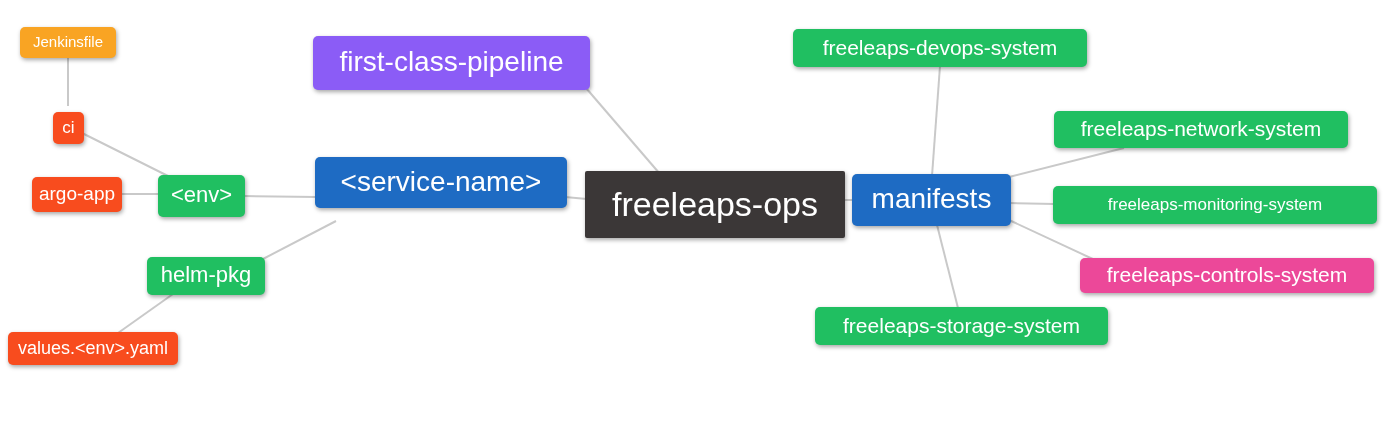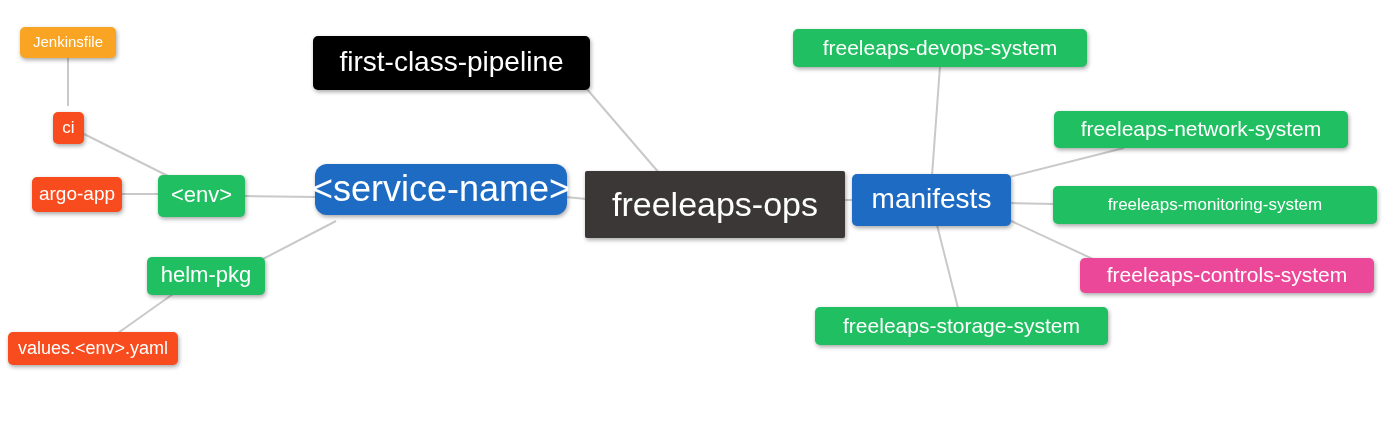--- a/index.html
+++ b/index.html
@@ -42,21 +42,21 @@
     padding-bottom: 2px;
   }
   
   #n-jenkinsfile          { left:20px;   top:27px;  width:96px;  height:31px; font-size:15px; }
   #n-ci                   { left:53px;   top:105px; width:31px;  height:32px; font-size:17px;margin-top:7px; }
   #n-argo-app             { left:32px;   top:177px; width:90px;  height:35px; font-size:19px; }
   #n-env                  { left:158px;  top:175px; width:87px;  height:42px; font-size:22px; }
   #n-helm-pkg             { left:147px;  top:257px; width:118px; height:38px; font-size:22px; }
   #n-values-env-yaml      { left:8px;    top:332px; width:170px; height:33px; font-size:18px; }
   #n-first-class-pipeline { left:313px;  top:36px;  width:277px; height:54px; font-size:28px; }
-  #n-service-name         { left:315px;  top:164px; width:252px; height:51px; font-size:36px;border-radius:12px; }
+  #n-service-name         { left:315px;  top:157px; width:252px; height:51px; font-size:28px; }
   #n-freeleaps-ops        { left:585px;  top:171px; width:260px; height:67px; font-size:34px; border-radius:2px; }
   #n-manifests            { left:852px;  top:174px; width:159px; height:52px; font-size:28px; }
   #n-devops-system        { left:793px;  top:29px;  width:294px; height:38px; font-size:21px; }
   #n-network-system       { left:1054px; top:111px; width:294px; height:37px; font-size:21px; }
   #n-monitoring-system    { left:1053px; top:186px; width:324px; height:38px; font-size:17px; }
   #n-controls-system      { left:1061px; top:258px; width:294px; height:35px; font-size:21px; }
   #n-storage-system       { left:815px;  top:307px; width:293px; height:38px; font-size:21px;text-align:center; }
 </style>
 </head>
 <body>
@@ -79,21 +79,21 @@
     <line x1="1009" y1="220" x2="1095" y2="260" style="stroke: rgb(201, 201, 201);"></line>
     <line x1="937" y1="225" x2="958" y2="308" style="stroke: rgb(201, 201, 201);"></line>
   </svg>
 
   <div class="node" id="n-jenkinsfile" style="background-color: rgb(249, 164, 35);">Jenkinsfile</div>
   <div class="node" id="n-ci" style="background-color: rgb(248, 76, 30);">ci</div>
   <div class="node" id="n-argo-app" style="background-color: rgb(248, 76, 30);">argo-app</div>
   <div class="node" id="n-env" style="background-color: rgb(32, 191, 97);">&lt;env&gt;</div>
   <div class="node" id="n-helm-pkg" style="background-color: rgb(32, 191, 97);">helm-pkg</div>
   <div class="node" id="n-values-env-yaml" style="background-color: rgb(248, 76, 30);">values.&lt;env&gt;.yaml</div>
-  <div class="node" id="n-first-class-pipeline" style="background-color: #000000;">first-class-pipeline</div>
+  <div class="node" id="n-first-class-pipeline" style="background-color: #8b5cf6;">first-class-pipeline</div>
   <div class="node" id="n-service-name" style="background-color: rgb(30, 107, 195);">&lt;service-name&gt;</div>
   <div class="node" id="n-freeleaps-ops" style="background-color: rgb(59, 55, 55);">freeleaps-ops</div>
   <div class="node" id="n-manifests" style="background-color: rgb(30, 107, 195);">manifests</div>
   <div class="node" id="n-devops-system" style="background-color: rgb(32, 191, 97);">freeleaps-devops-system</div>
   <div class="node" id="n-network-system" style="background-color: rgb(32, 191, 97);">freeleaps-network-system</div>
   <div class="node" id="n-monitoring-system" style="background-color: rgb(32, 191, 97);">freeleaps-monitoring-system</div>
   <div class="node" id="n-controls-system" style="background-color: #ec4899; margin-left: 19px;">freeleaps-controls-system</div>
   <div class="node" id="n-storage-system" style="background-color: rgb(32, 191, 97);">freeleaps-storage-system</div>
 
 </div>

